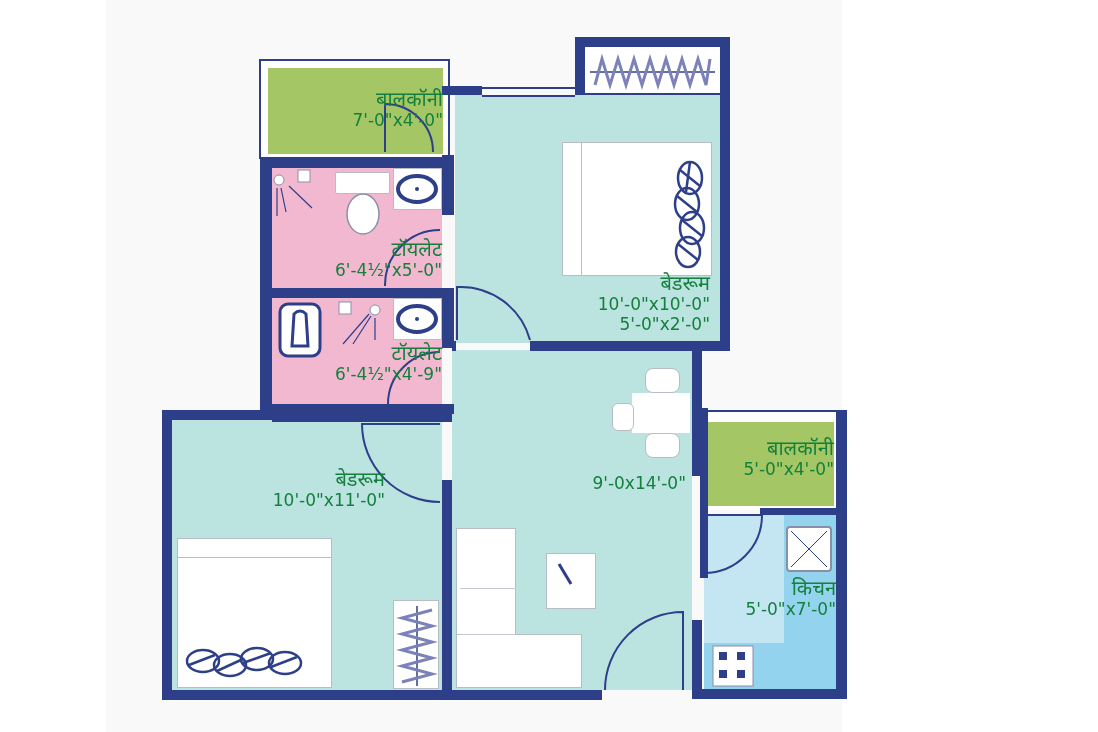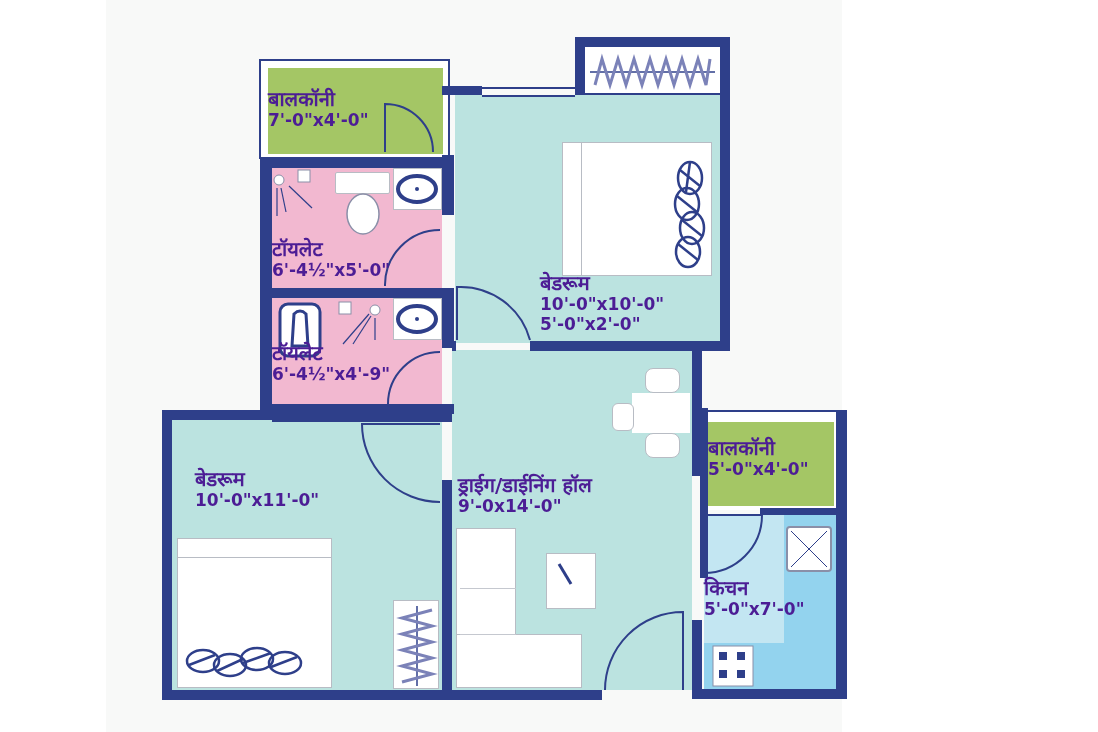--- a/index.html
+++ b/index.html
@@ -6,21 +6,21 @@
   body {
     width: 1098px; height: 732px; position: relative; overflow: hidden;
     background: #ffffff;
     font-family: "DejaVu Sans", sans-serif;
   }
   .bgpanel { position: absolute; left: 106px; top: 0; width: 736px; height: 732px; background: #f8f9f8; }
   .abs { position: absolute; }
   .wall { position: absolute; background: #2e3f8a; }
   .room { position: absolute; }
   .label {
-    position: absolute; text-align: left; color: #4c1d95; font-weight: bold;
+    position: absolute; text-align: right; color: #15803d; font-weight: normal;
     line-height: 1.15; white-space: nowrap;
   }
   .label .name { font-size: 20px; display: block; }
   .label .dim { font-size: 17px; display: block; }
   .furn { position: absolute; background: #ffffff; border: 1px solid #b8bcc4; box-sizing: border-box; }
   svg { position: absolute; overflow: visible; }
 </style>
 </head>
 <body>
 
@@ -232,21 +232,20 @@
   <span class="dim">10'-0"x10'-0"</span>
   <span class="dim">5'-0"x2'-0"</span>
 </div>
 
 <div class="label" style="left:195px;top:468px;width:190px;">
   <span class="name">बेडरूम</span>
   <span class="dim">10'-0"x11'-0"</span>
 </div>
 
 <div class="label" style="left:458px;top:474px;width:228px;">
-  <span class="name">ड्राईग/डाईनिंग हॉल</span>
   <span class="dim">9'-0x14'-0"</span>
 </div>
 
 <div class="label" style="left:708px;top:437px;width:126px;">
   <span class="name">बालकॉनी</span>
   <span class="dim">5'-0"x4'-0"</span>
 </div>
 
 <div class="label" style="left:704px;top:577px;width:132px;">
   <span class="name">किचन</span>

